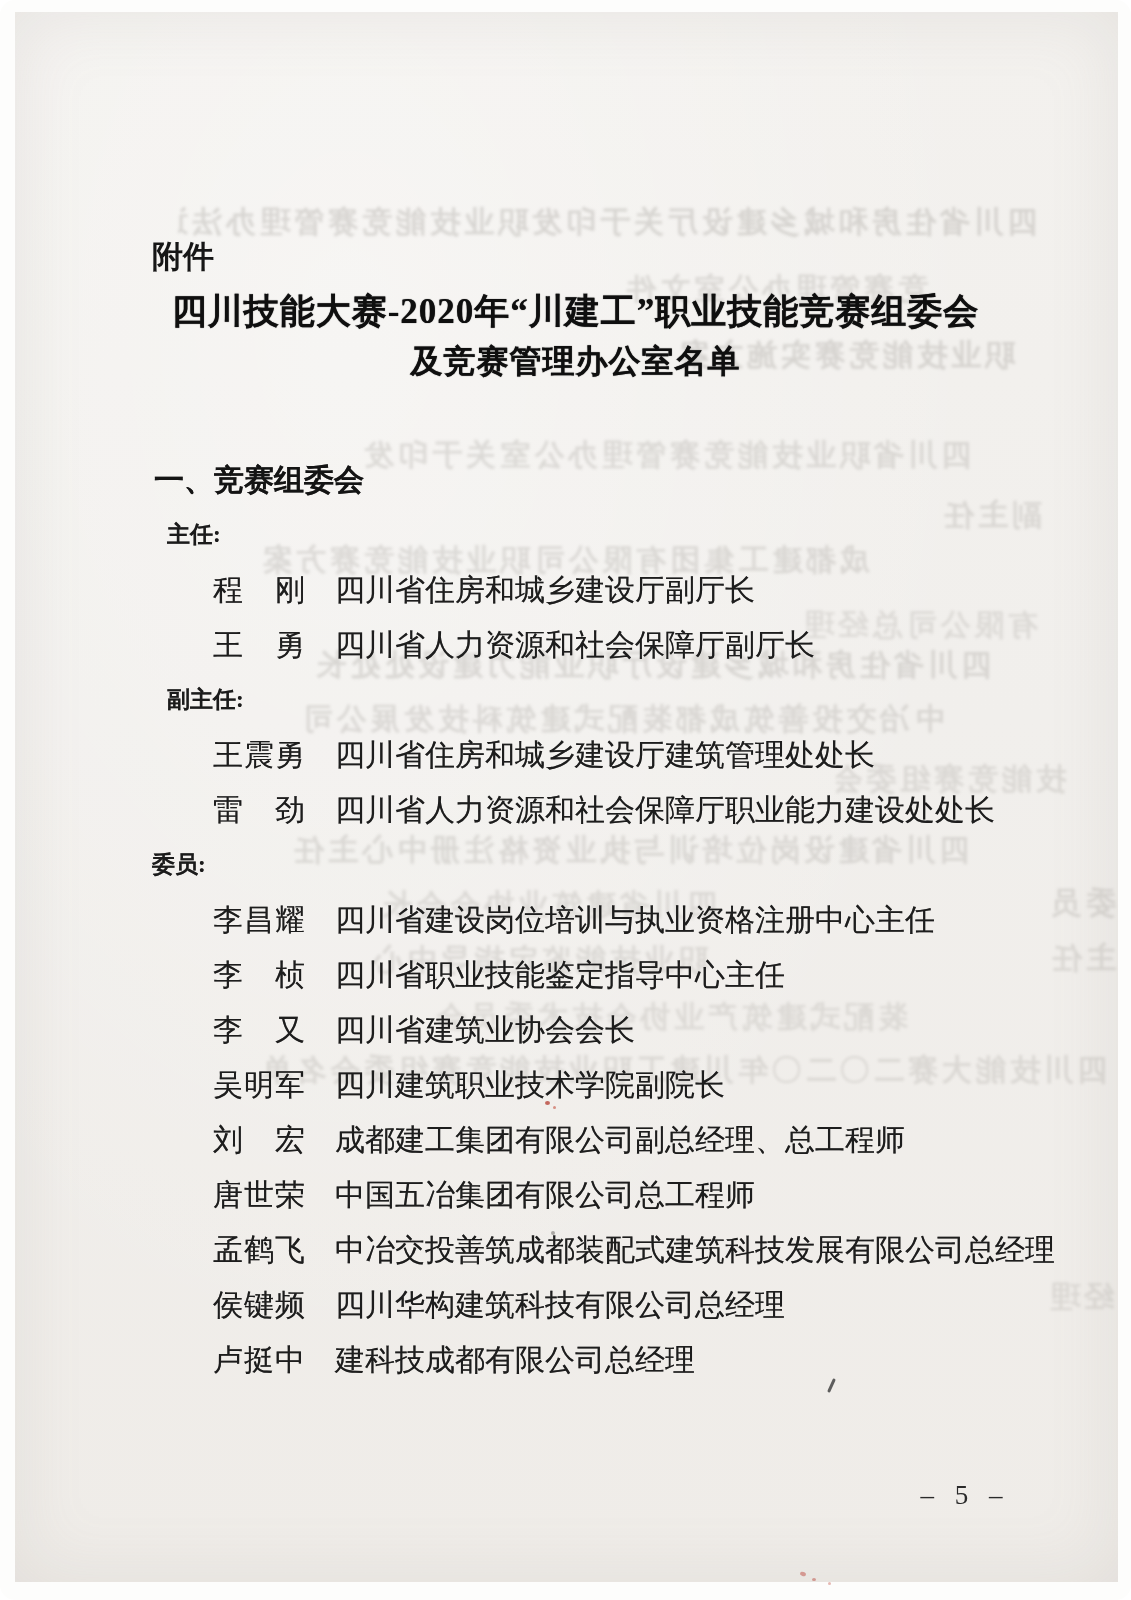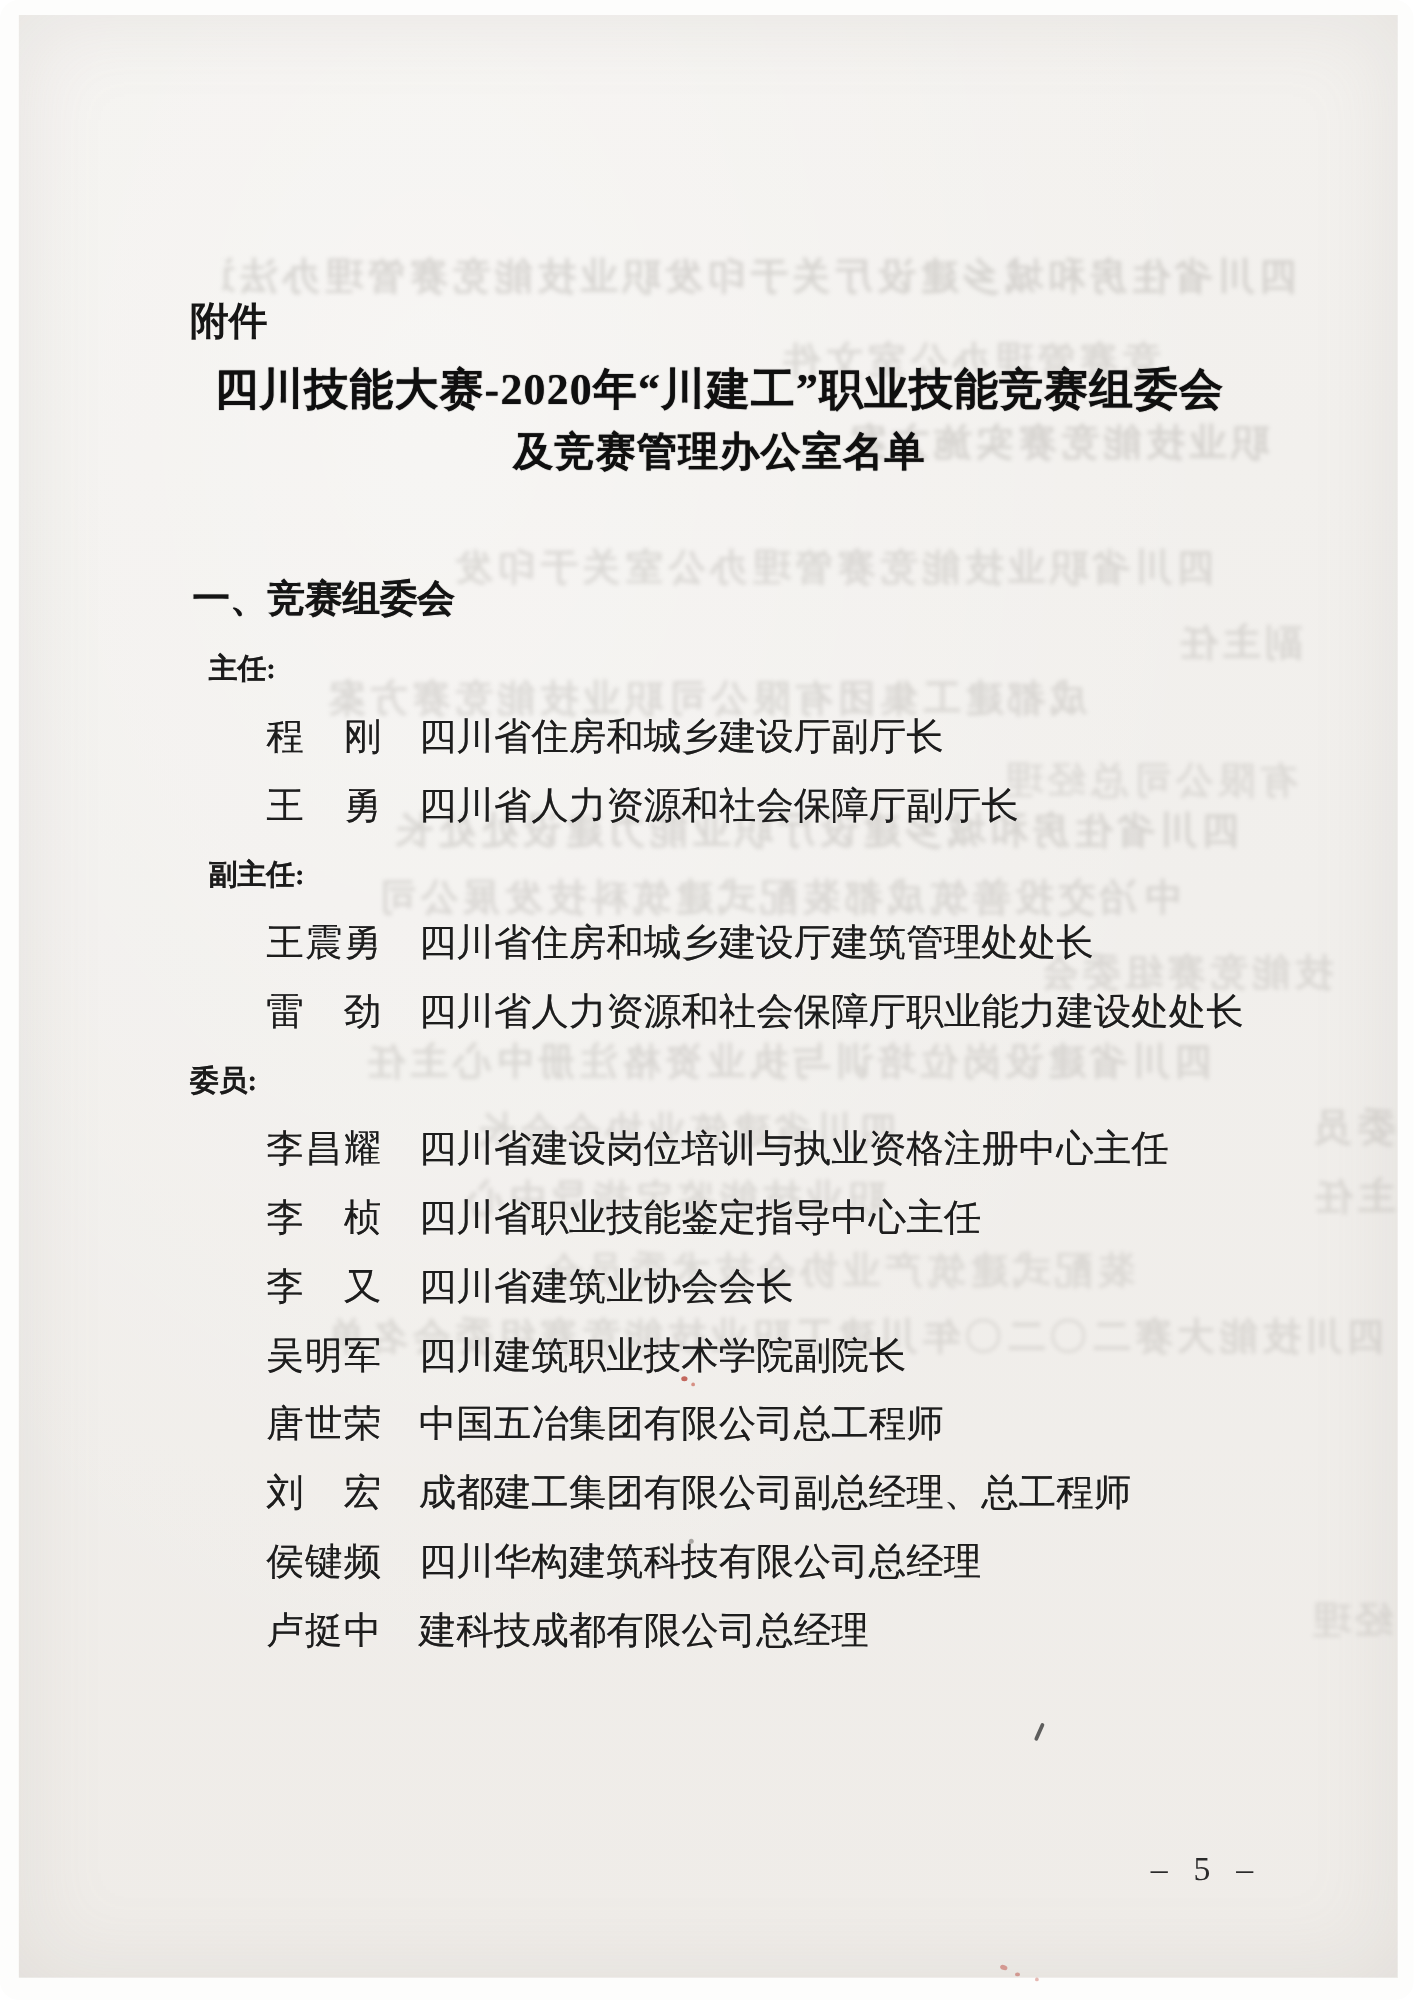--- a/index.html
+++ b/index.html
@@ -185,27 +185,30 @@
   <div class="member-row">
     <span class="member-name">李　又</span><span class="member-title">四川省建筑业协会会长</span>
   </div>
 
   <div class="member-row">
     <span class="member-name">吴明军</span><span class="member-title">四川建筑职业技术学院副院长</span>
   </div>
 
 
   <div class="member-row">
+    <span class="member-name">刘　宏</span><span class="member-title">成都建工集团有限公司副总经理、总工程师</span>
+  </div>
+
+  <div class="member-row">
     <span class="member-name">唐世荣</span><span class="member-title">中国五冶集团有限公司总工程师</span>
   </div>
 
   <div class="member-row">
-    <span class="member-name">刘　宏</span><span class="member-title">成都建工集团有限公司副总经理、总工程师</span>
-  </div>
-
+    <span class="member-name">孟鹤飞</span><span class="member-title">中冶交投善筑成都装配式建筑科技发展有限公司总经理</span>
+  </div>
 
   <div class="member-row">
     <span class="member-name">侯键频</span><span class="member-title">四川华构建筑科技有限公司总经理</span>
   </div>
 
   <div class="member-row">
     <span class="member-name">卢挺中</span><span class="member-title">建科技成都有限公司总经理</span>
   </div>
 </div>
 </div>

